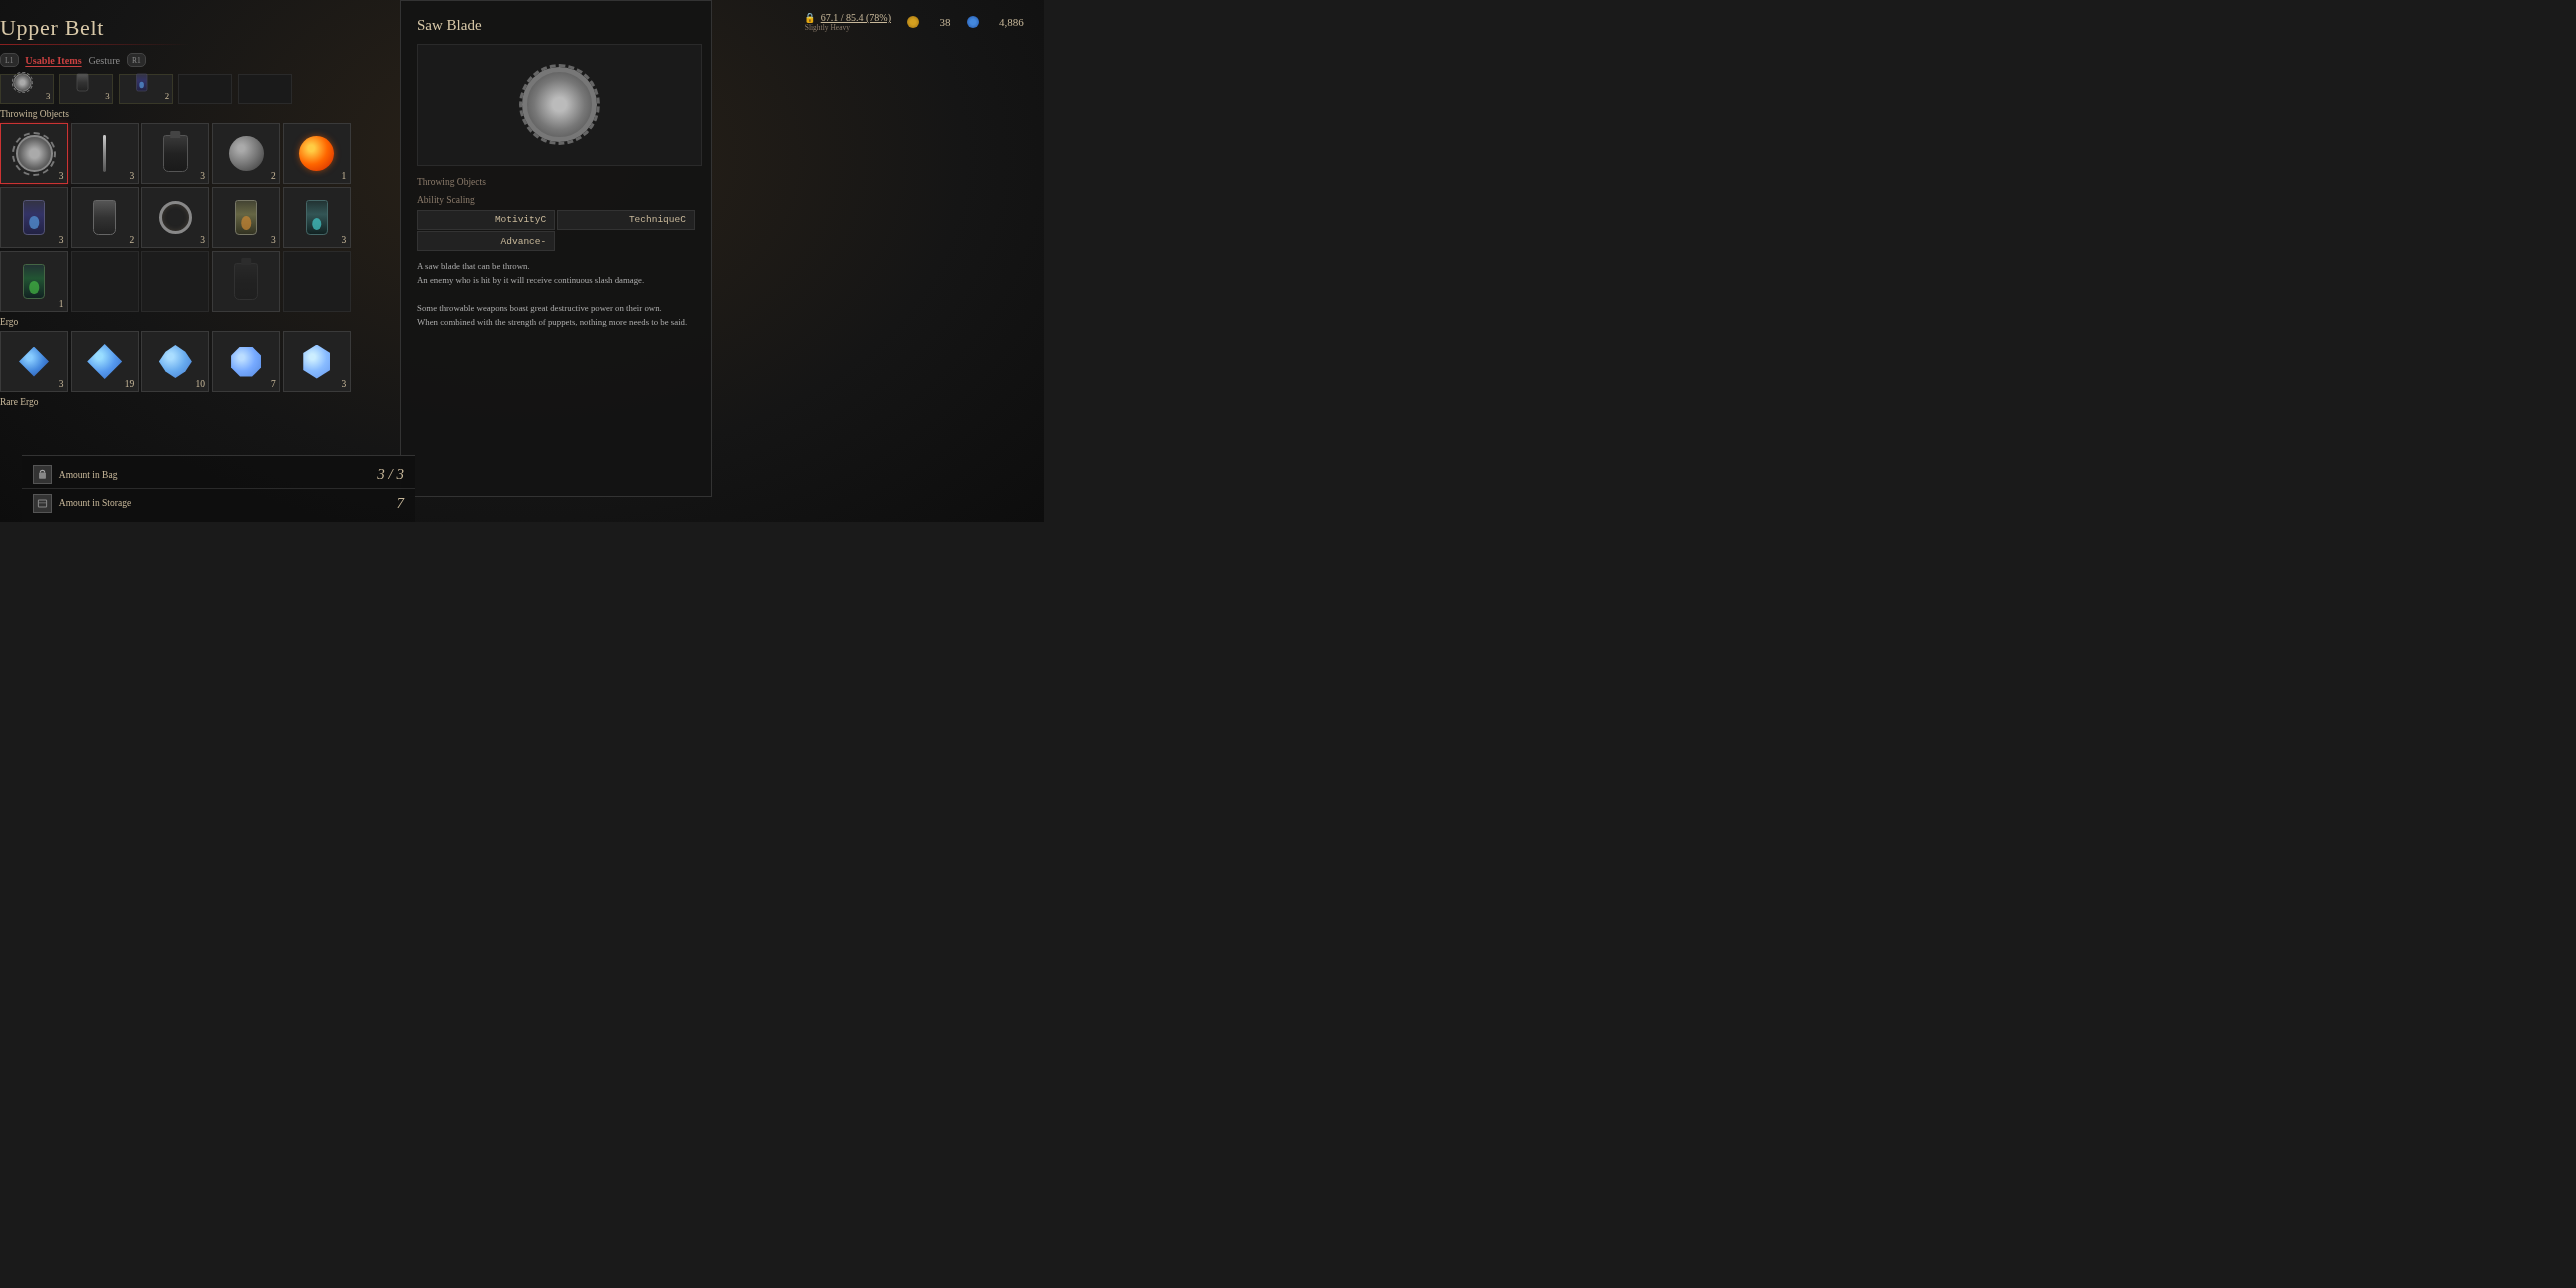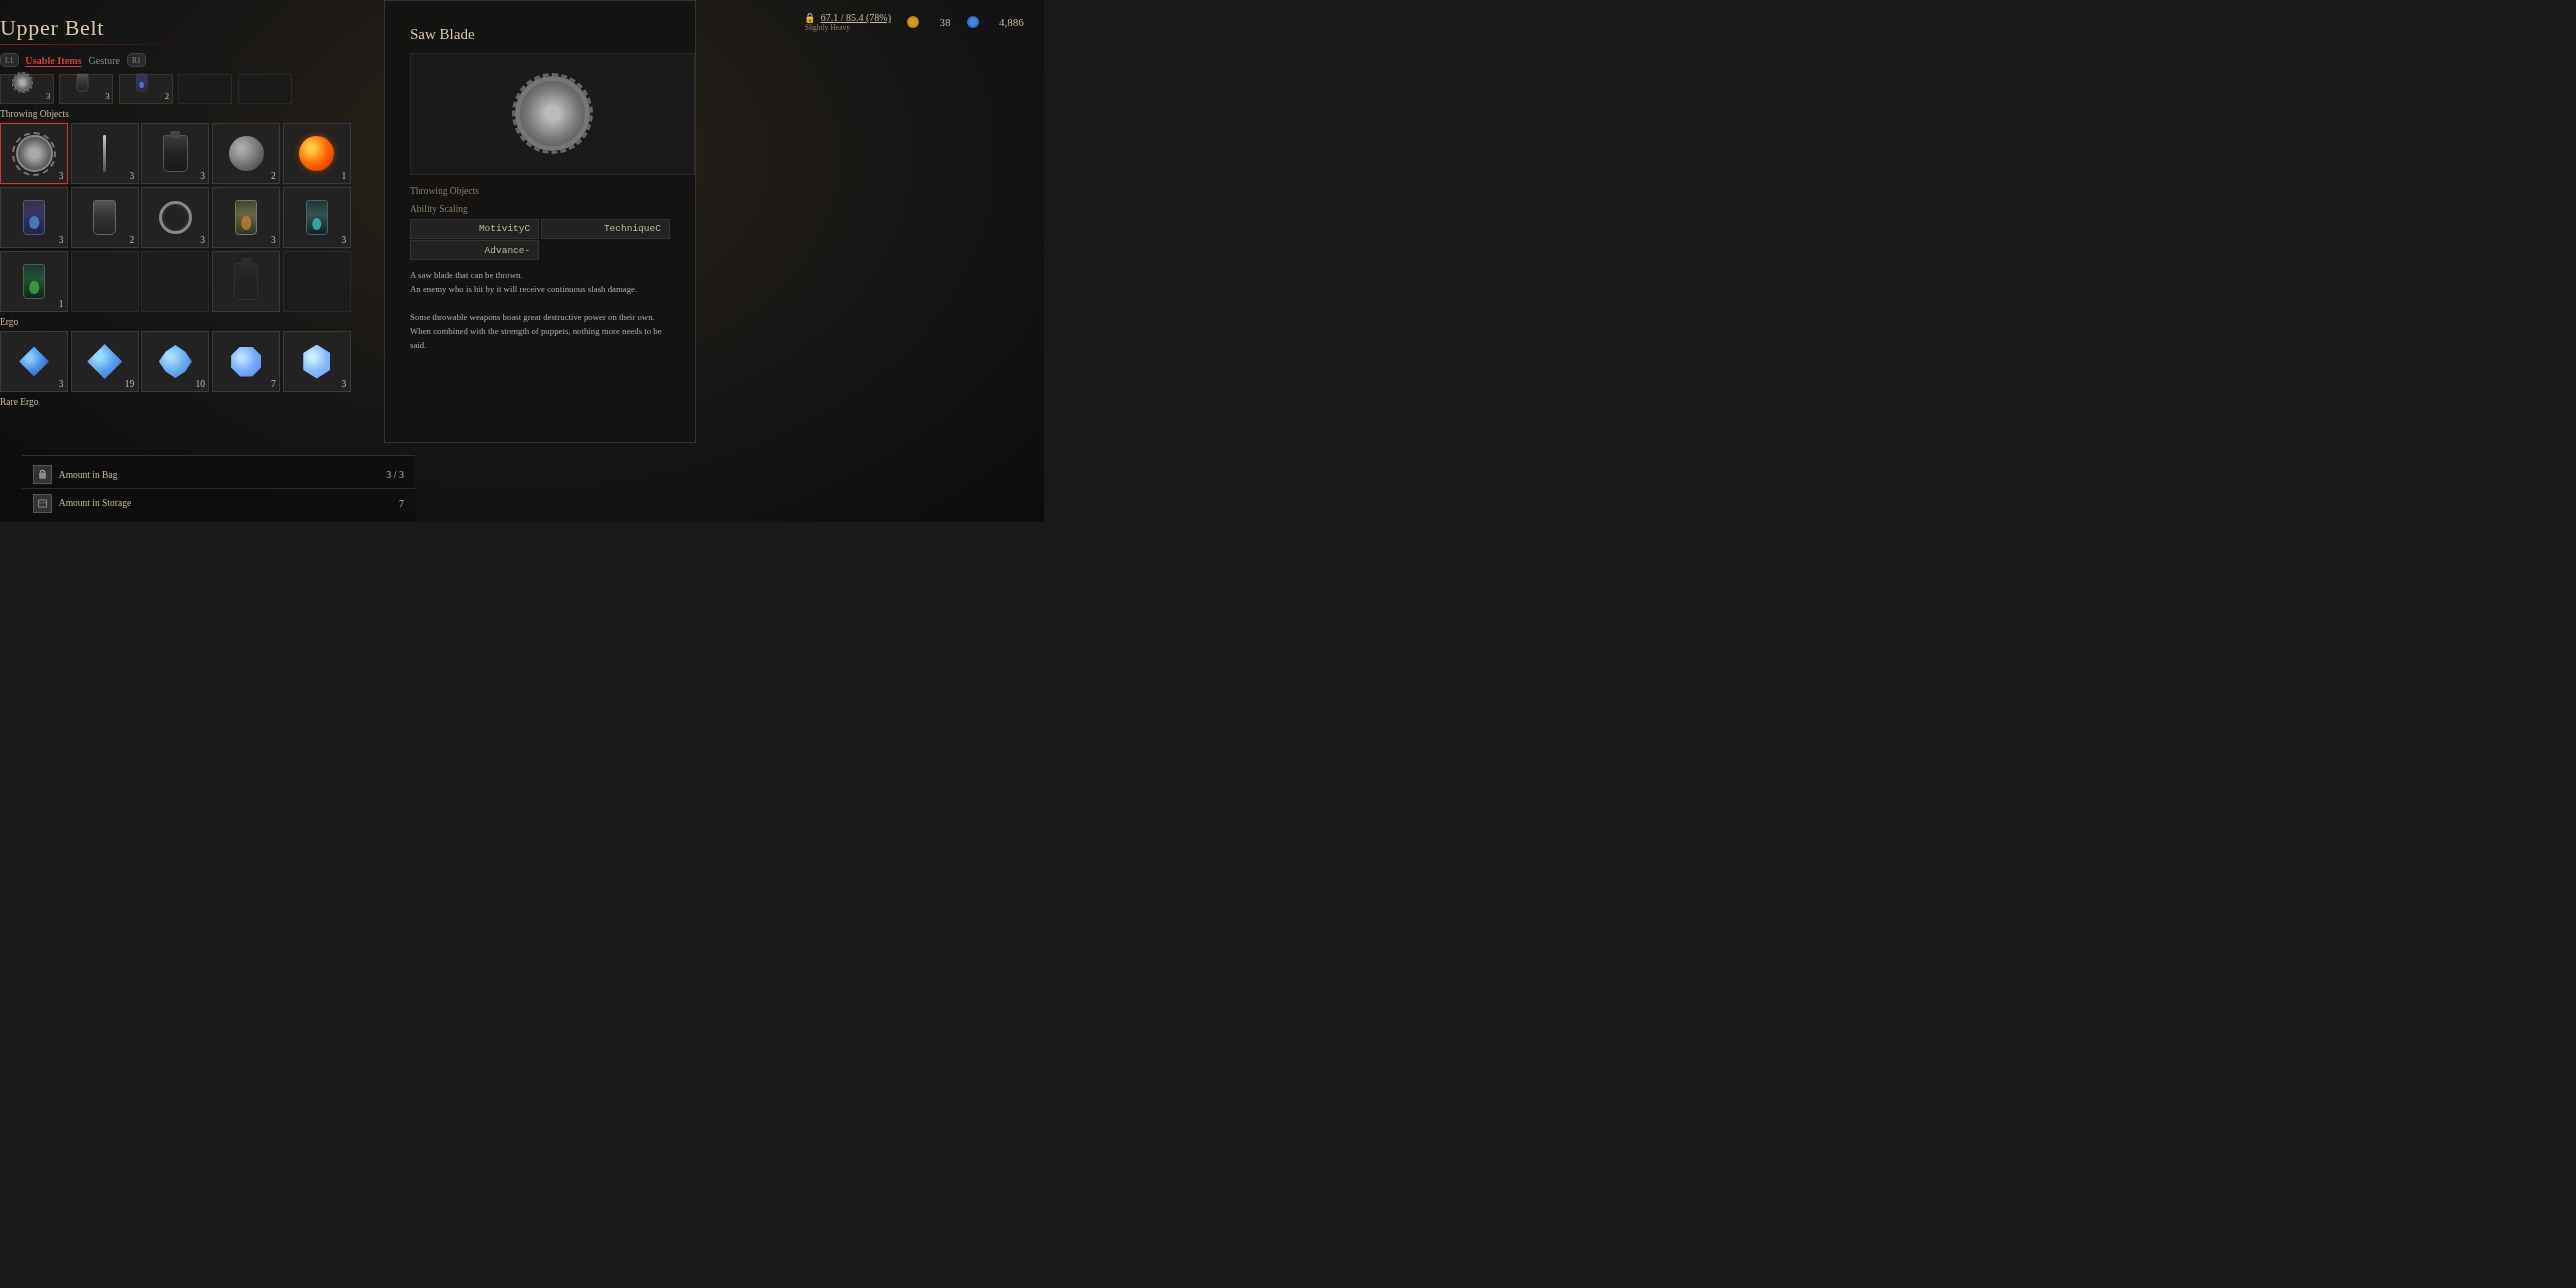--- a/index.html
+++ b/index.html
@@ -372,27 +372,27 @@
     .ergo-crystal {
       width: 27px; height: 34px;
       background: radial-gradient(circle at 35% 35%, #cceeff 10%, #88bbff 50%, #6699ee 100%);
       clip-path: polygon(50% 0%, 100% 25%, 100% 75%, 50% 100%, 0% 75%, 0% 25%);
     }
 
     
     .right-panel {
       position: absolute;
       top: 0;
-      left: 384px;
+      left: 400px;
       width: 312px;
-      height: 443px;
+      height: 497px;
       background: rgba(20, 20, 20, 0.92);
       border: 0.7px solid #333;
       z-index: 6;
-      padding: 25px;
+      padding: 16px;
     }
 
     .item-detail-name {
       font-size: 15px;
       color: #d8c8a8;
       margin-bottom: 9.5px;
       font-weight: normal;
     }
 
     .item-detail-image {
@@ -489,22 +489,23 @@
       display: flex; align-items: center; justify-content: center;
       margin-right: 6.8px;
       font-size: 8.1px;
     }
     .bottom-text {
       flex: 1;
       font-size: 9.5px;
       color: #c8b89a;
     }
     .bottom-value {
-      font-size: 10px;
-      color: #c8b89a;
+      font-size: 15px;
+      color: #c8b89a;
+      font-style: italic;
     }
   </style>
 </head>
 <body>
 
 <div class="bg-character"></div>
 
 <div class="hud-top">
   <div class="hud-weight">
     <div class="hud-weight-bar">

